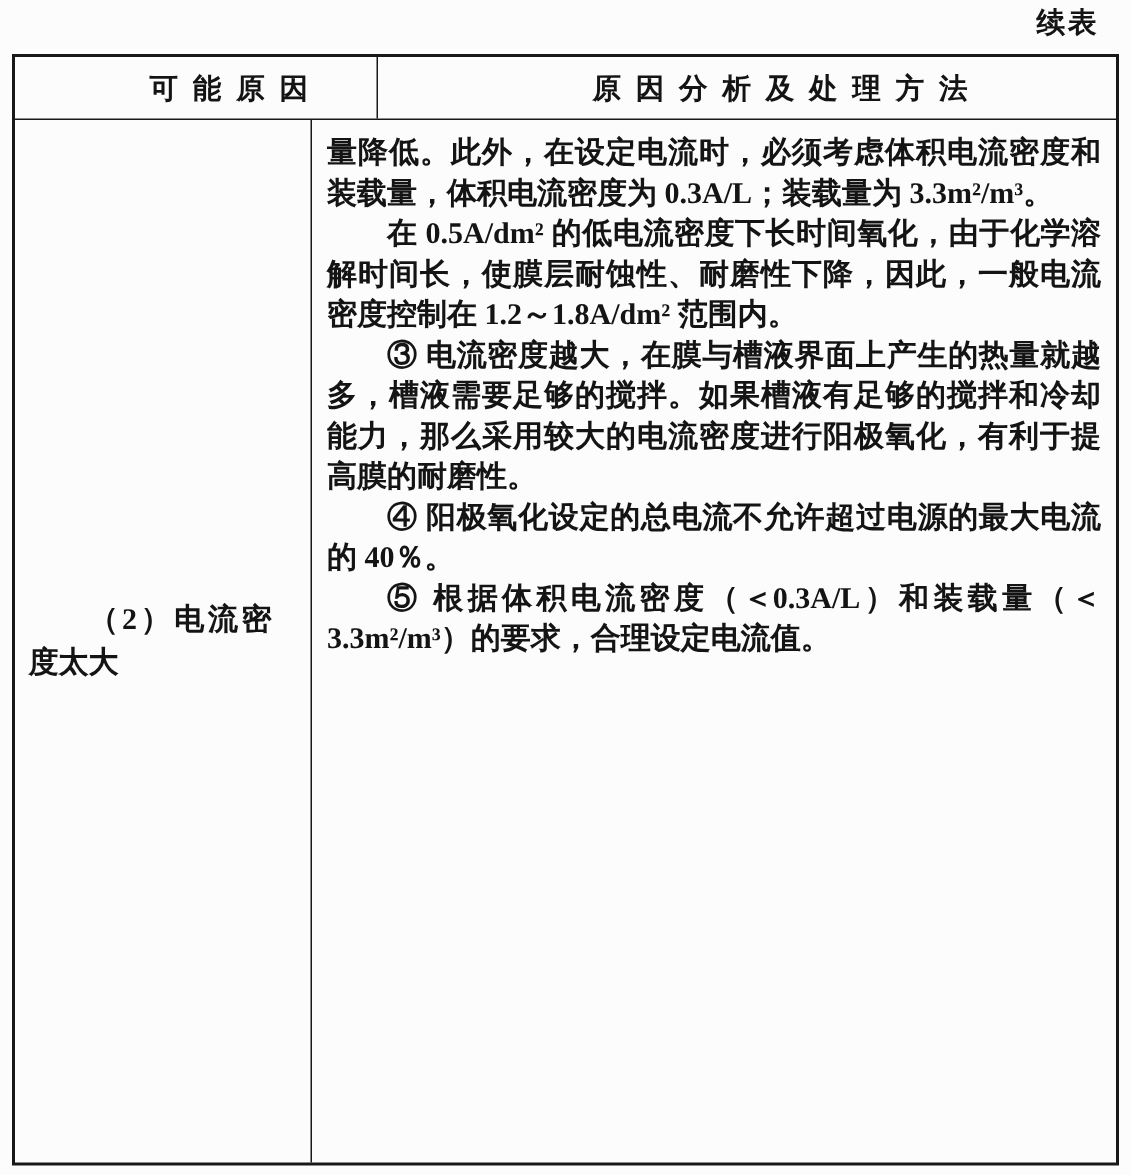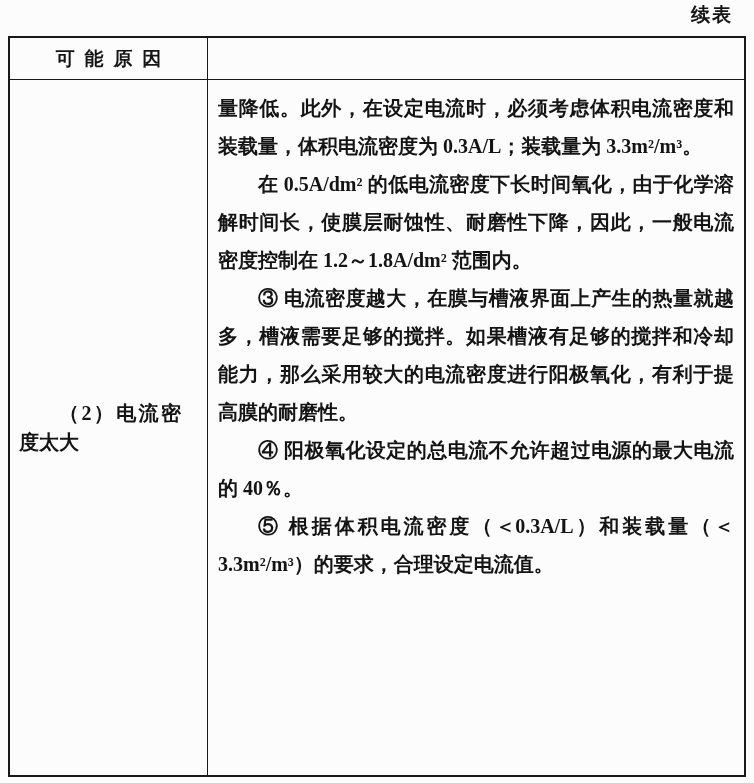--- a/index.html
+++ b/index.html
@@ -59,20 +59,21 @@
     flex: 1 1 auto;
     min-width: 0;
   }
 
   .header-cell {
     display: flex;
     align-items: center;
     justify-content: center;
     font-size: 19px;
     font-weight: 600;
+    margin-left: 44px;
   }
   .header-cell .spread {
     letter-spacing: 0.52em;
     margin-right: -0.52em; 
     white-space: nowrap;
   }
 
   .cause-cell {
     display: flex;
     align-items: center;
@@ -84,21 +85,21 @@
     font-size: 20px;
     line-height: 29px;
     font-weight: 600;
     text-indent: 2em;
     text-align: justify;
   }
 
   .analysis-cell {
     padding: 9px 10px 0 10px;
     font-size: 20px;
-    line-height: 38px;
+    line-height: 27px;
     font-weight: 600;
     text-align: justify;
     overflow: hidden;
   }
   .analysis-cell p {
     margin: 0;
     text-indent: 2em;
   }
   .analysis-cell p.first {
     text-indent: 0;
@@ -108,20 +109,23 @@
 <body>
 
 <div class="continued-label">续表</div>
 
 <div class="doc-table">
 
   <div class="header-row">
     <div class="header-cell col-cause">
       <span class="spread">可能原因</span>
     </div>
+    <div class="header-cell col-analysis">
+      <span class="spread">原因分析及处理方法</span>
+    </div>
   </div>
 
   <div class="body-row">
 
     <div class="cause-cell col-cause">
       <p>（2）电流密度太大</p>
     </div>
 
     <div class="analysis-cell col-analysis">
       <p class="first">量降低。此外，在设定电流时，必须考虑体积电流密度和装载量，体积电流密度为 0.3A/L；装载量为 3.3m²/m³。</p>

